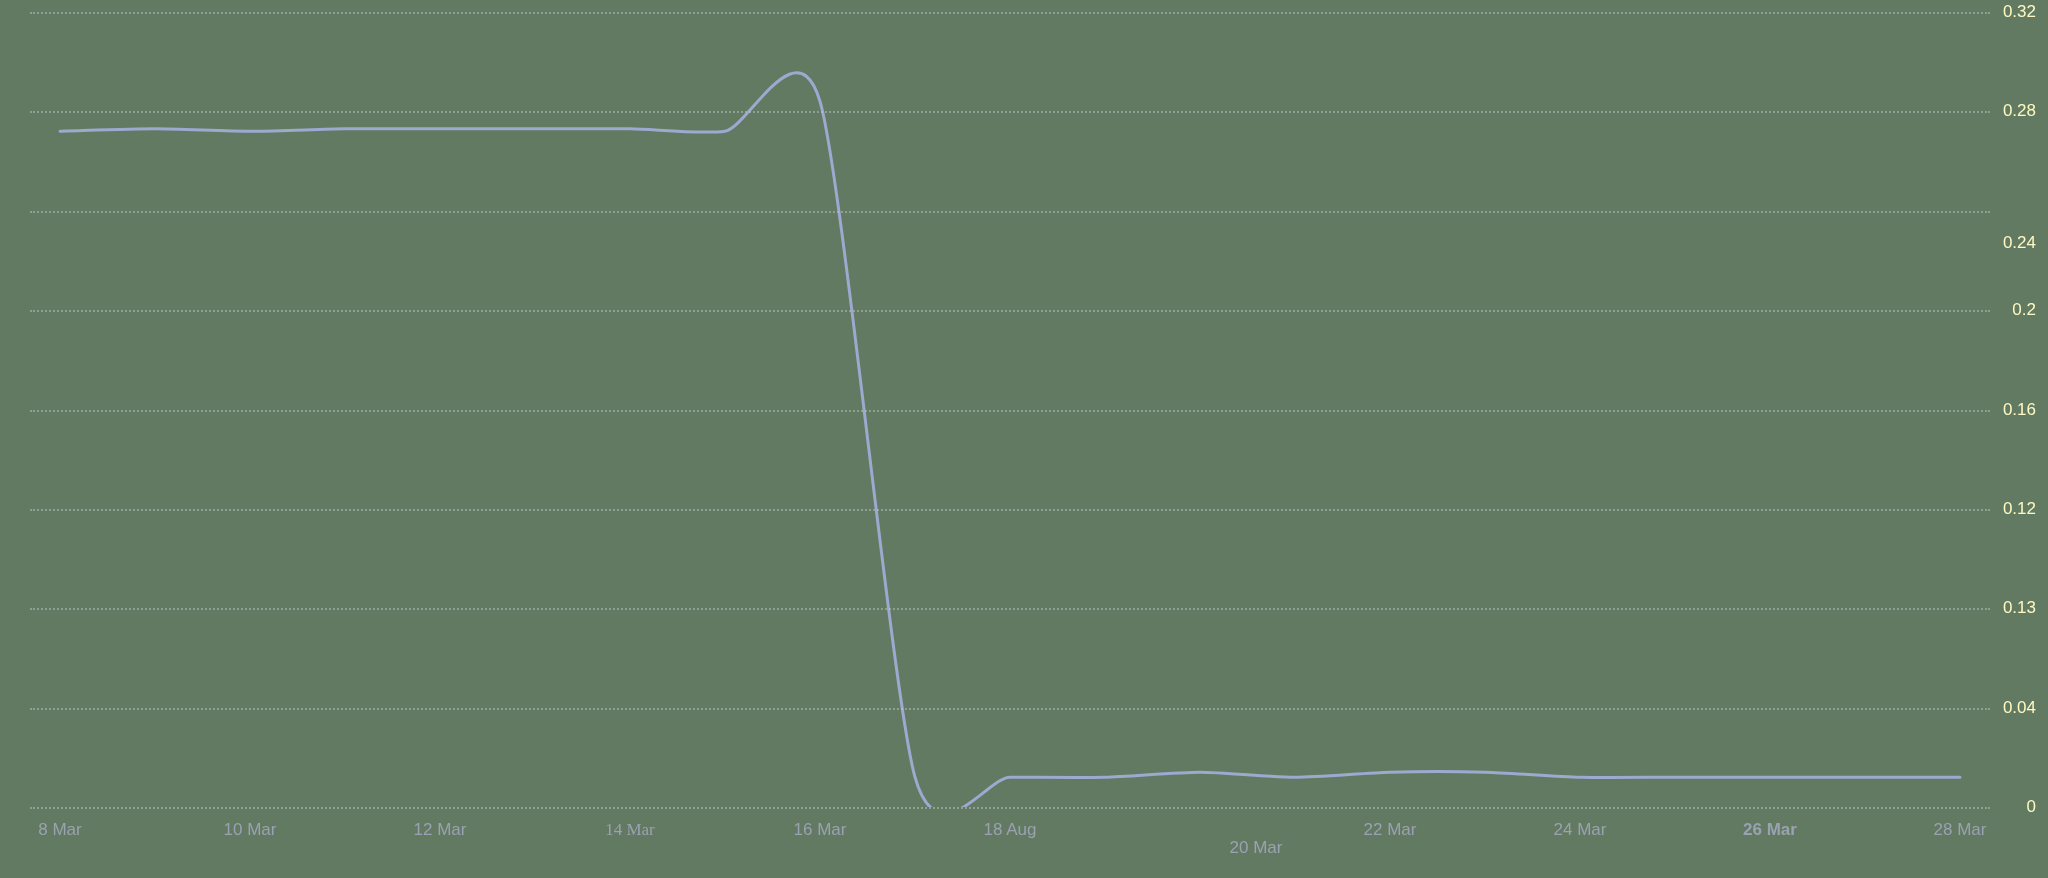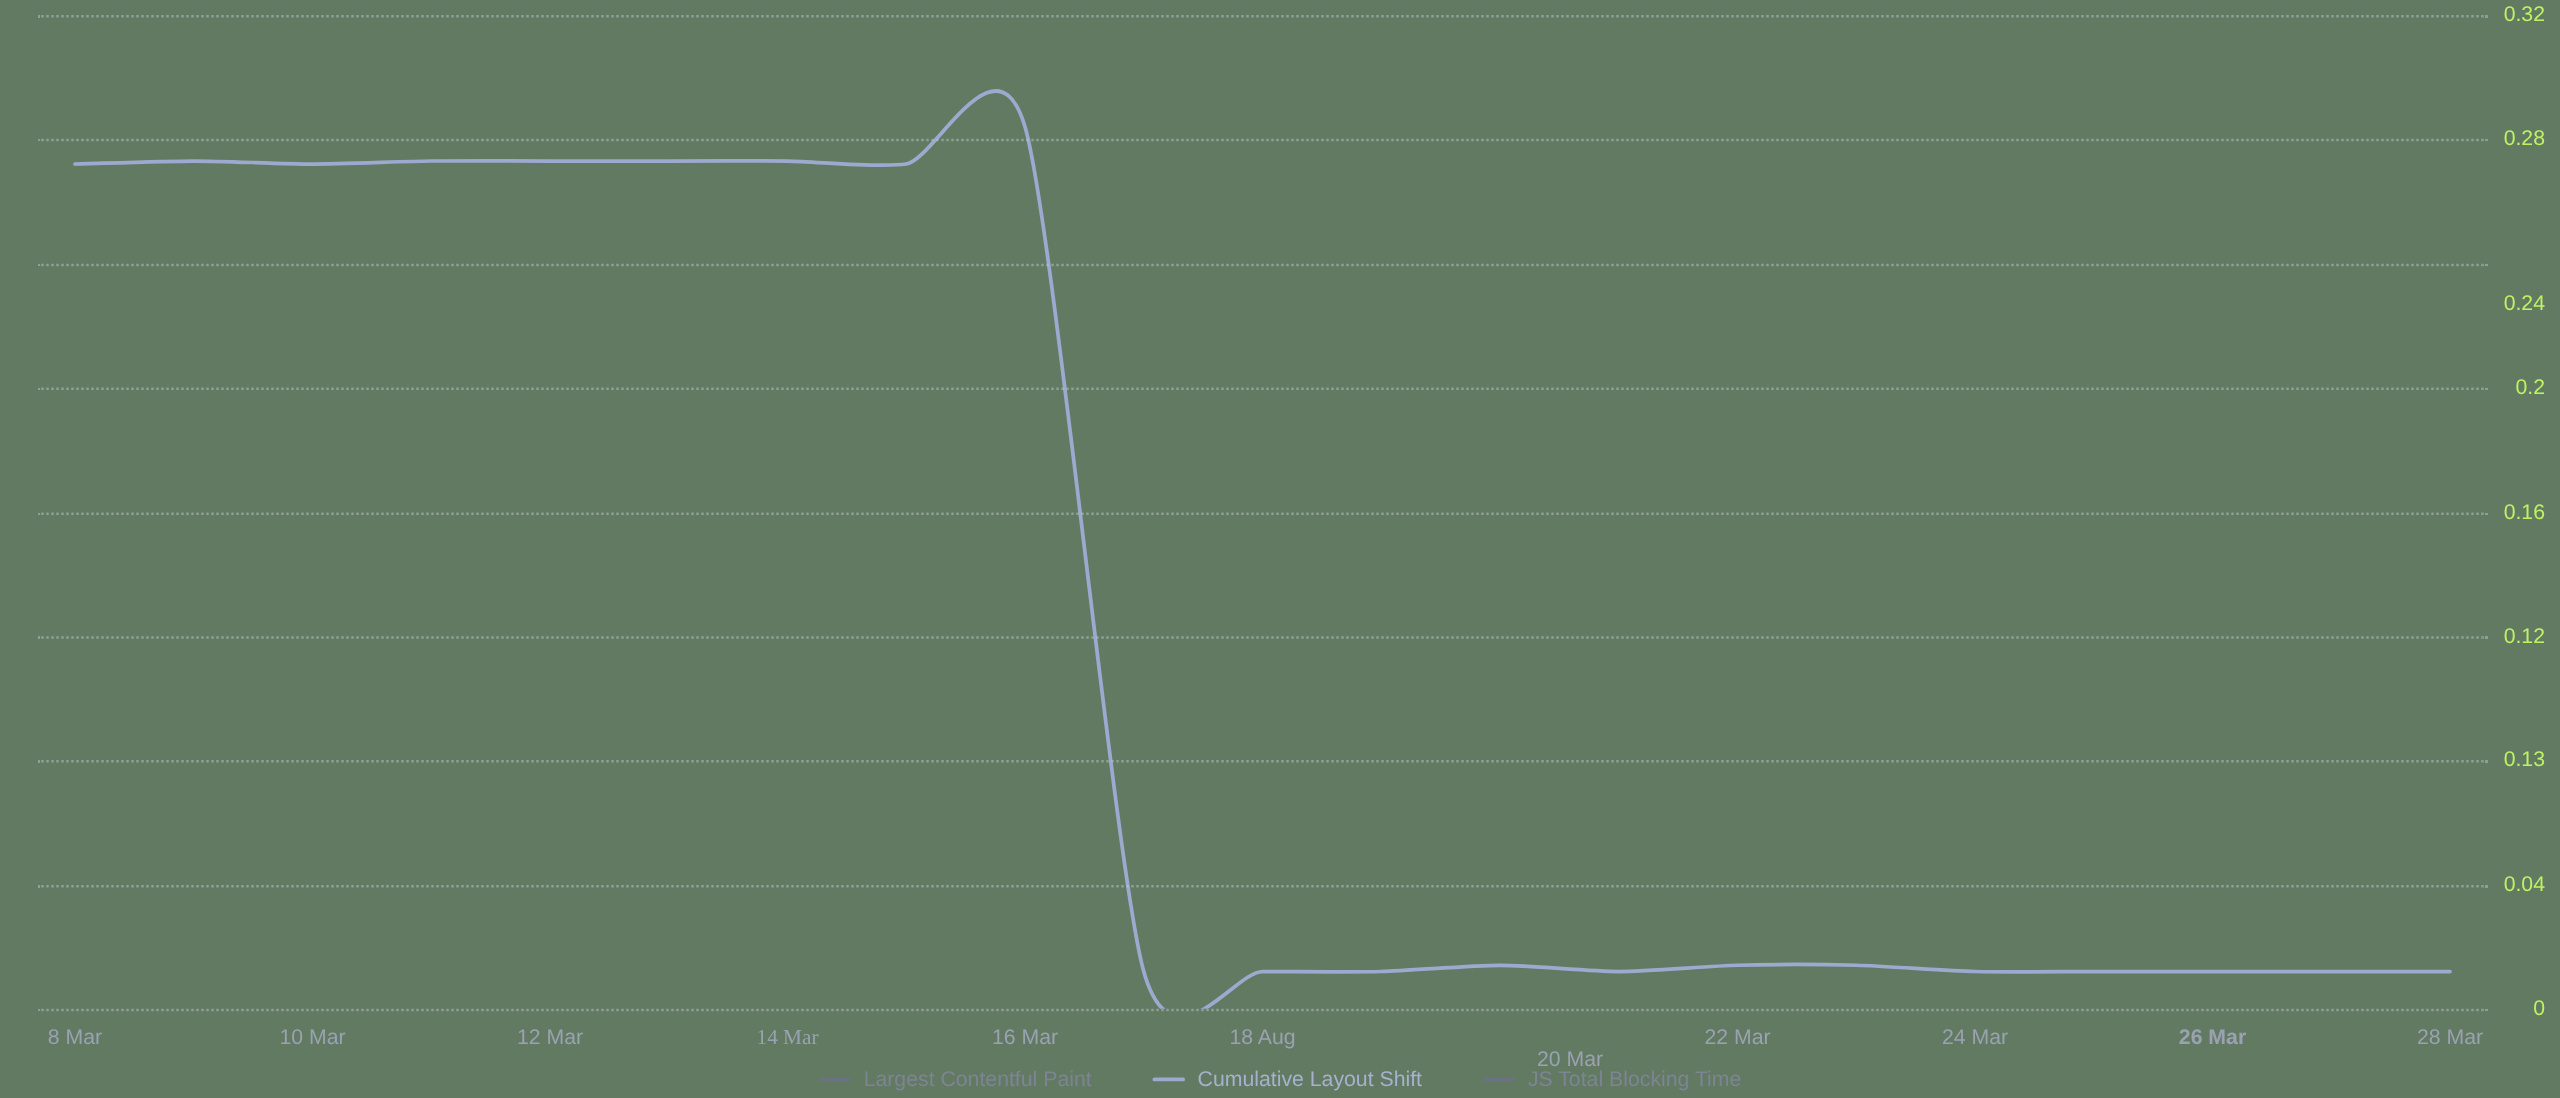--- a/index.html
+++ b/index.html
@@ -28,21 +28,21 @@
     position: absolute;
     left: 0;
     width: 100%;
     height: 0;
     border-top: 2px dotted rgba(200,205,215,0.45);
   }
   .y-tick {
     position: absolute;
     right: 12px;
     font-size: 17px;
-    color: #bef264;
+    color: #fef9c3;
     transform: translateY(-50%);
     text-align: right;
     width: 60px;
   }
   .x-tick {
     position: absolute;
     top: 820px;
     font-size: 17px;
     color: #9aa2b1;
     transform: translateX(-50%);
@@ -93,34 +93,20 @@
       <div class="gridline-h" style="top: 695.625px;"></div>
       <div class="gridline-h" style="top: 596.25px;"></div>
       <div class="gridline-h" style="top: 496.875px;"></div>
       <div class="gridline-h" style="top: 397.5px;"></div>
       <div class="gridline-h" style="top: 298.125px;"></div>
       <div class="gridline-h" style="top: 198.75px;"></div>
       <div class="gridline-h" style="top: 99.375px;"></div>
       <div class="gridline-h" style="top: 0px;"></div>
     </div>
 
-  <div class="legend">
-    <span class="legend-item dim">
-      <span class="legend-swatch" style="background:#6b7280"></span>
-      <span>Largest Contentful Paint</span>
-    </span>
-    <span class="legend-item active">
-      <span class="legend-swatch" style="background:#9ea9cf"></span>
-      <span>Cumulative Layout Shift</span>
-    </span>
-    <span class="legend-item dim">
-      <span class="legend-swatch" style="background:#6b7280"></span>
-      <span>JS Total Blocking Time</span>
-    </span>
-  </div>
 
 <div class="y-tick" style="top: 807px;">0</div>
     <div class="y-tick" style="top: 707.625px;">0.04</div>
     <div class="y-tick" style="top: 608.25px;">0.13</div>
     <div class="y-tick" style="top: 508.875px;">0.12</div>
     <div class="y-tick" style="top: 409.5px;">0.16</div>
     <div class="y-tick" style="top: 310.125px;">0.2</div>
     <div class="y-tick" style="top: 210.75px; margin-top: 32px;">0.24</div>
     <div class="y-tick" style="top: 111.375px;">0.28</div>
     <div class="y-tick" style="top: 12px;">0.32</div>

